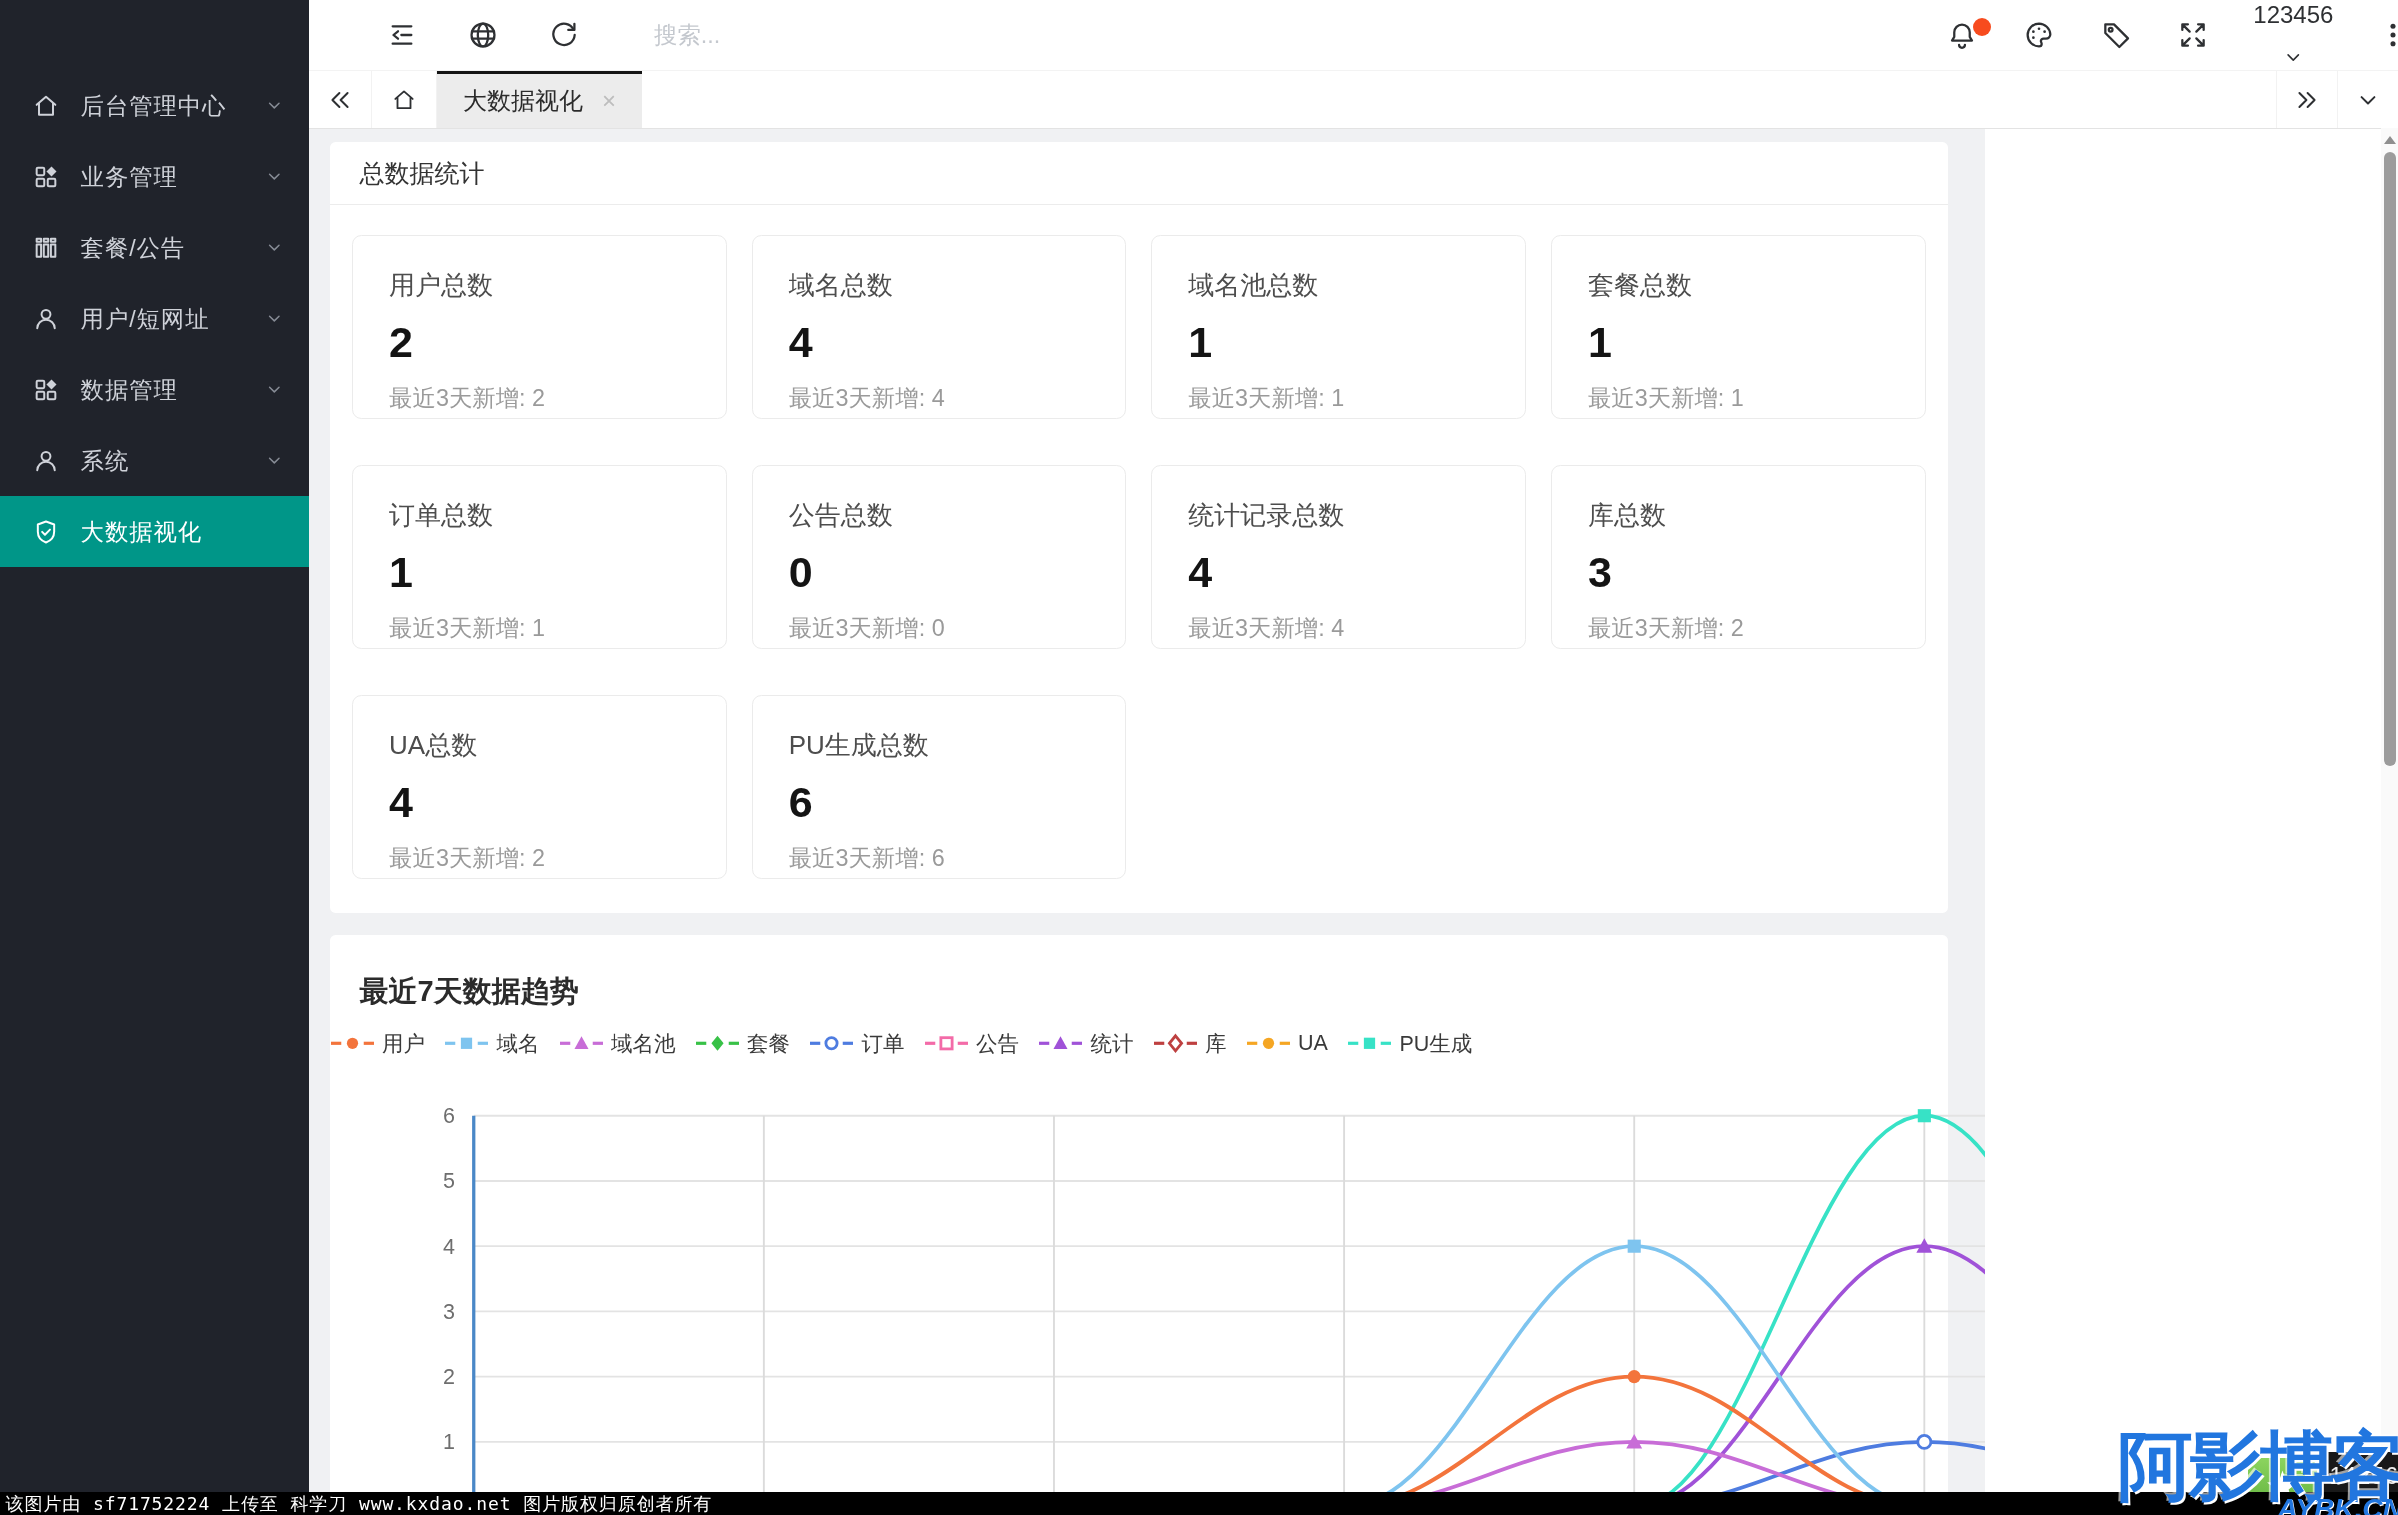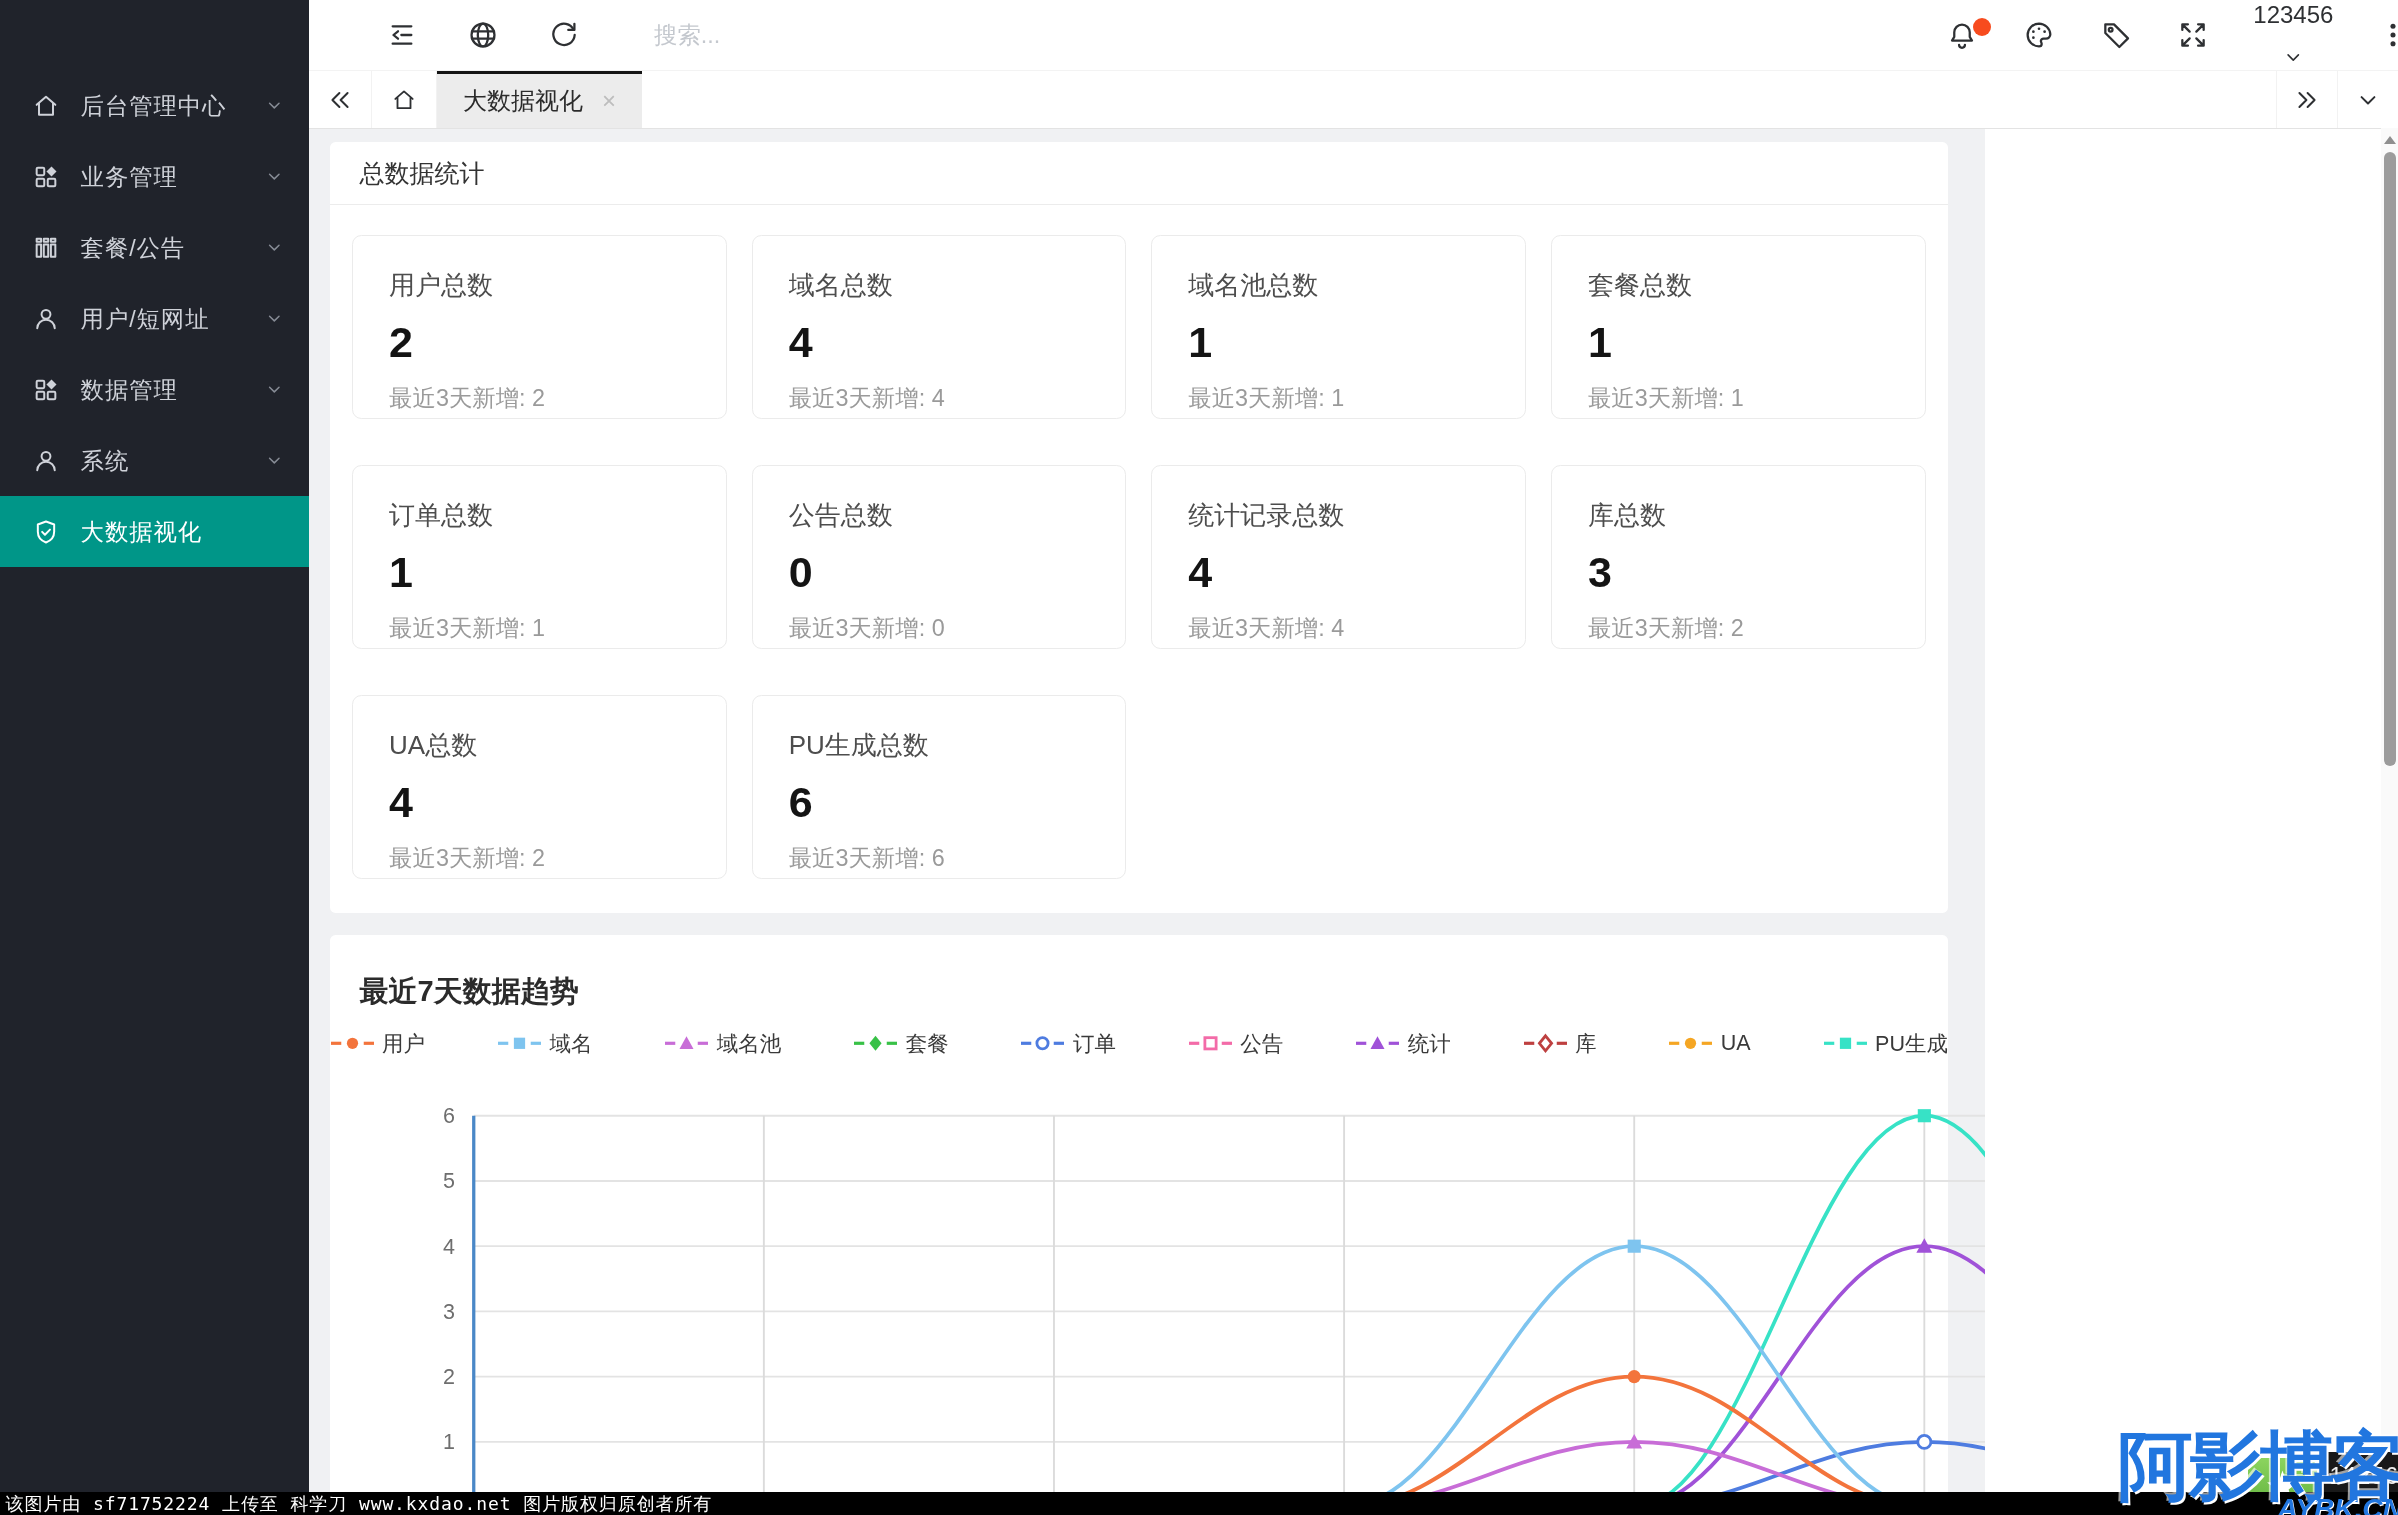--- a/index.html
+++ b/index.html
@@ -51,21 +51,21 @@
   .panel-stats{margin-top:14px;}
   .panel-header{height:62px;line-height:62px;padding-left:30px;font-size:25px;color:#333;border-bottom:0.9px solid #ECECEC;}
   .cards{padding:30px 22.5px 34px 22.5px;display:grid;grid-template-columns:repeat(4,1fr);column-gap:25px;row-gap:46px;}
   .card{border:0.9px solid #EBEBEB;border-radius:9.4px;height:184px;padding:32px 0 0 36px;box-sizing:border-box;background:#fff;}
   .card-title{font-size:26px;color:#4D4D4D;}
   .card-value{font-size:43px;font-weight:700;color:#141414;margin-top:15px;}
   .card-note{font-size:23.4px;color:#9A9A9A;margin-top:15px;}
 
   .panel-trend{margin-top:21.5px;height:656px;position:relative;}
   .trend-title{font-size:29px;font-weight:700;color:#2b2b2b;position:absolute;left:30px;top:37px;}
-  .legend{position:absolute;top:94px;left:0;width:100%;display:flex;justify-content:space-between;gap:36px;z-index:2;}
+  .legend{position:absolute;top:94px;left:0;width:100%;display:flex;justify-content:flex-start;gap:19px;z-index:2;}
   .legend-item{display:flex;align-items:center;gap:7.5px;cursor:pointer;}
   .legend-item svg{width:45px;height:20.6px;}
   .legend-label{font-size:21.5px;color:#3a3a3a;}
   .chart-svg{position:absolute;left:0;top:0;width:2031px;height:618px;z-index:1;}
 
   
   .scrollbar{position:absolute;right:0;top:128px;width:18px;height:1363px;background:#FAFAFA;z-index:4;}
   .sb-arrow{position:absolute;top:7.5px;left:2.8px;width:0;height:0;border-left:6.6px solid transparent;border-right:6.6px solid transparent;border-bottom:8.4px solid #8F8F8F;}
   .sb-thumb{position:absolute;top:24px;left:2.8px;width:12px;height:614px;border-radius:6.6px;background:#9C9C9C;cursor:pointer;}
 

